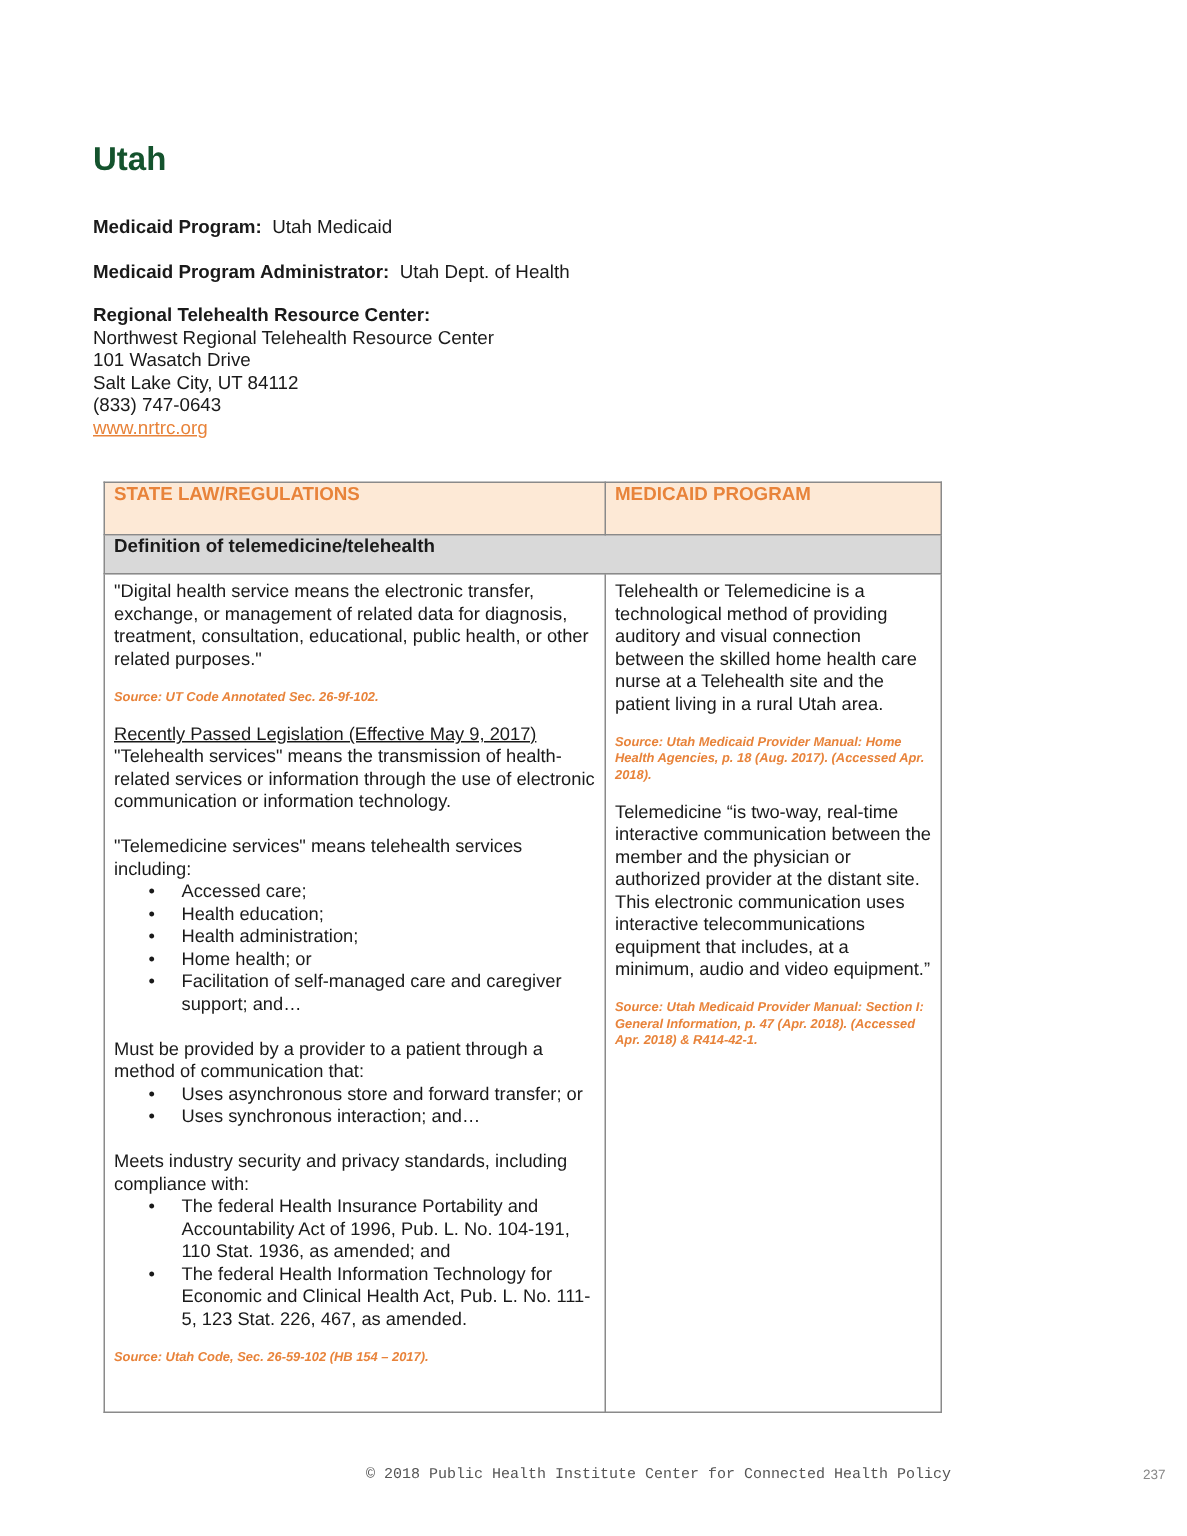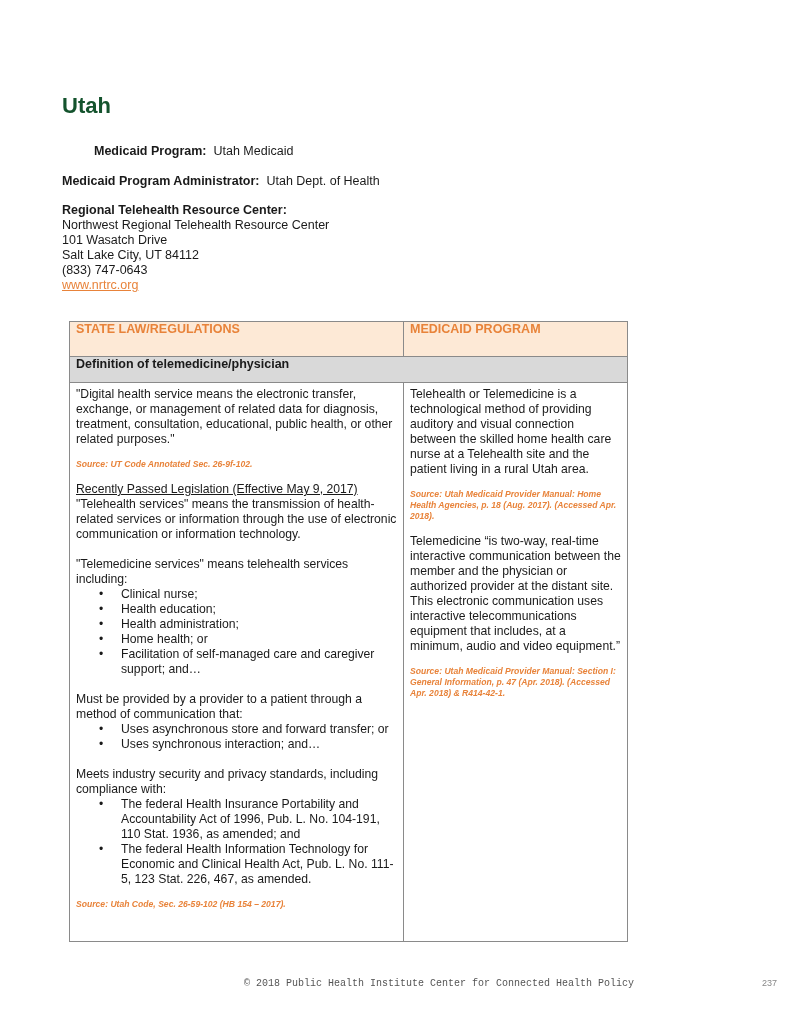--- a/index.html
+++ b/index.html
@@ -23,21 +23,21 @@
   ul li::before { content: "\2022"; position: absolute; left: -22px; }
   .gap { height: 15px; }
   .footer { position: absolute; left: 244px; top: 978px; font-size: 10px; color: #555; font-family: Liberation Mono, monospace; }
   .pagenum { position: absolute; left: 738px; top: 978px; font-size: 9px; color: #888; margin-left: 24px; }
 </style>
 </head>
 <body>
 
 <h1 class="title">Utah</h1>
 
-<div class="info" style="top:144px;margin-left:32px;">
+<div class="info" style="top:144px;">
   <b>Medicaid Program:</b>&nbsp;
   <span>Utah Medicaid</span>
 </div>
 
 <div class="info" style="top:174px;">
   <b>Medicaid Program Administrator:</b>&nbsp;
   <span>Utah Dept. of Health</span>
 </div>
 
 <div class="info" style="top:203px;">
@@ -49,32 +49,32 @@
   <a class="link">www.nrtrc.org</a>
 </div>
 
 <table class="main">
   <tbody>
       <tr>
     <th class="hdr">STATE LAW/REGULATIONS</th>
     <th class="hdr">MEDICAID PROGRAM</th>
   </tr>
   <tr>
-    <td class="section" colspan="2">Definition of telemedicine/physician</td>
+    <td class="section" colspan="2">Definition of telemedicine/telehealth</td>
   </tr>
   <tr>
     <td class="cell left">
       <p>"Digital health service means the electronic transfer, exchange, or management of related data for diagnosis, treatment, consultation, educational, public health, or other related purposes."</p>
       <p class="src">Source: UT Code Annotated Sec. 26-9f-102.</p>
       <p class="ulhead">Recently Passed Legislation (Effective May 9, 2017)</p>
       <p>"Telehealth services" means the transmission of health-related services or information through the use of electronic communication or information technology.</p>
       <div class="gap"></div>
       <p>"Telemedicine services" means telehealth services including:</p>
       <ul>
-        <li>Clinical nurse;</li>
+        <li>Accessed care;</li>
         <li>Health education;</li>
         <li>Health administration;</li>
         <li>Home health; or</li>
         <li>Facilitation of self-managed care and caregiver support; and…</li>
       </ul>
       <div class="gap"></div>
       <p>Must be provided by a provider to a patient through a method of communication that:</p>
       <ul>
         <li>Uses asynchronous store and forward transfer; or</li>
         <li>Uses synchronous interaction; and…</li>

